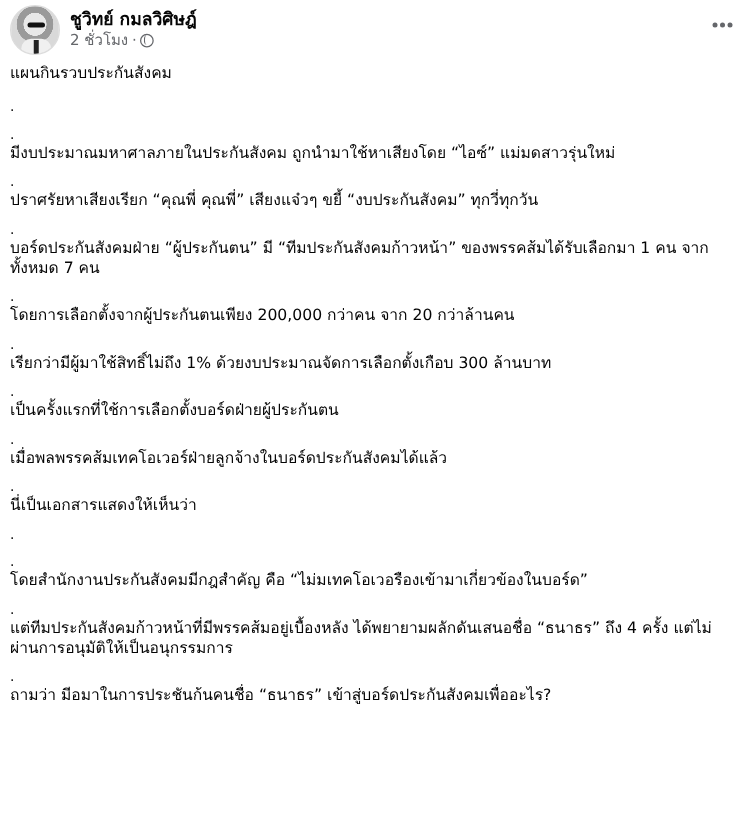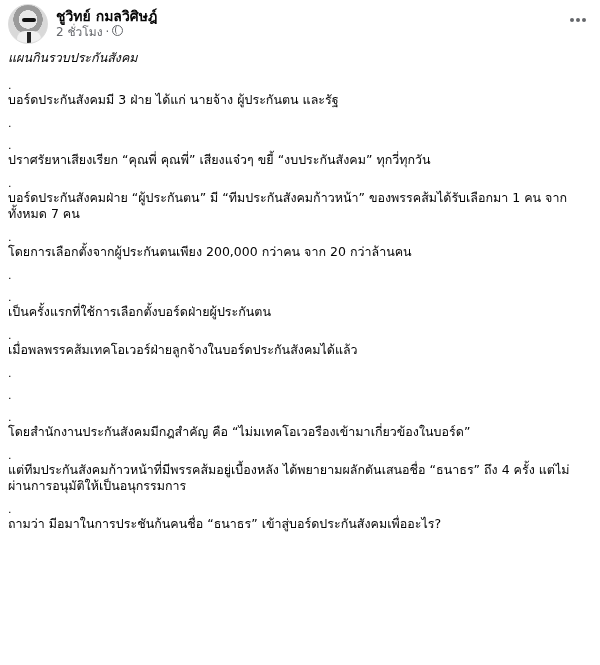--- a/index.html
+++ b/index.html
@@ -13,27 +13,27 @@
     .avatar {
       width: 40px; height: 40px; border-radius: 50%;
       background: radial-gradient(circle at 50% 38%, #e8e8e8 0 30%, #9a9a9a 31% 48%, #d9d9d9 49% 100%);
       position: relative; overflow: hidden; border: 1px solid #dcdcdc; box-sizing: border-box;
     }
     .avatar .glasses { position: absolute; left: 13px; top: 13px; width: 14px; height: 4px; background: #111; border-radius: 2px; }
     .avatar .body { position: absolute; left: 8px; top: 26px; width: 24px; height: 18px; background: #f0f0f0; border-radius: 8px 8px 0 0; }
     .avatar .tie { position: absolute; left: 18px; top: 27px; width: 4px; height: 14px; background: #222; }
     .meta { margin-left: 8px; display: flex; flex-direction: column; justify-content: center; }
     .author { font-size: 14px; font-weight: bold; color: #050505; line-height: 17px; }
-    .time-row { font-size: 12px; color: #65676b; line-height: 15px; display: flex; align-items: flex-start; gap: 3px; }
+    .time-row { font-size: 12px; color: #65676b; line-height: 15px; display: flex; align-items: center; gap: 3px; }
     .globe { width: 11px; height: 11px; border-radius: 50%; border: 1.4px solid #65676b; box-sizing: border-box; position: relative; display: inline-block; }
     .globe::before { content: ""; position: absolute; left: 2px; top: 0; width: 4px; height: 8px; border-left: 1px solid #65676b; border-radius: 50%; }
     .more { position: absolute; right: 14px; top: 18px; display: flex; gap: 2px; cursor: pointer; }
     .more span { width: 4px; height: 4px; border-radius: 50%; background: #65676b; display: block; }
     .content { position: absolute; left: 8px; top: 50px; width: 580px; font-size: 12.5px; line-height: 16px; color: #050505; }
-    .title { margin: 0 0 14px 0; font-style: italic; }
+    .title { margin: 0 0 14px 0; }
     .para { margin: 0 0 10px 0; }
     .dot { display: block; height: 12px; line-height: 12px; font-size: 11px; }
     .txt { display: block; }
   </style>
 </head>
 <body>
 
 <div class="post">
   <div class="header">
     <div class="avatar">
@@ -53,50 +53,52 @@
   <div class="more">
     <span></span>
     <span></span>
     <span></span>
   </div>
 
   <div class="content">
     <div class="title">แผนกินรวบประกันสังคม</div>
     <div class="para">
         <span class="dot">.</span>
-        <span class="txt">บอร์ดประกันสังคมมี 3 ฝ่าย ได้แก่ นายจ้าง ผู้ประกันตน และรัฐ</span>
       </div>
     <div class="para">
         <span class="dot">.</span>
+        <span class="txt">มีงบประมาณมหาศาลภายในประกันสังคม ถูกนำมาใช้หาเสียงโดย “ไอซ์” แม่มดสาวรุ่นใหม่</span>
       </div>
     <div class="para">
         <span class="dot">.</span>
         <span class="txt">ปราศรัยหาเสียงเรียก “คุณพี่ คุณพี่” เสียงแจ๋วๆ ขยี้ “งบประกันสังคม” ทุกวี่ทุกวัน</span>
       </div>
     <div class="para">
         <span class="dot">.</span>
         <span class="txt">บอร์ดประกันสังคมฝ่าย “ผู้ประกันตน” มี “ทีมประกันสังคมก้าวหน้า” ของพรรคส้มได้รับเลือกมา 1 คน จากทั้งหมด 7 คน</span>
       </div>
     <div class="para">
         <span class="dot">.</span>
         <span class="txt">โดยการเลือกตั้งจากผู้ประกันตนเพียง 200,000 กว่าคน จาก 20 กว่าล้านคน</span>
       </div>
     <div class="para">
         <span class="dot">.</span>
+        <span class="txt">เรียกว่ามีผู้มาใช้สิทธิ์ไม่ถึง 1% ด้วยงบประมาณจัดการเลือกตั้งเกือบ 300 ล้านบาท</span>
       </div>
     <div class="para">
         <span class="dot">.</span>
         <span class="txt">เป็นครั้งแรกที่ใช้การเลือกตั้งบอร์ดฝ่ายผู้ประกันตน</span>
       </div>
     <div class="para">
         <span class="dot">.</span>
         <span class="txt">เมื่อพลพรรคส้มเทคโอเวอร์ฝ่ายลูกจ้างในบอร์ดประกันสังคมได้แล้ว</span>
       </div>
     <div class="para">
         <span class="dot">.</span>
+        <span class="txt">นี่เป็นเอกสารแสดงให้เห็นว่า</span>
       </div>
     <div class="para">
         <span class="dot">.</span>
       </div>
     <div class="para">
         <span class="dot">.</span>
         <span class="txt">โดยสำนักงานประกันสังคมมีกฎสำคัญ คือ “ไม่มเทคโอเวอรืองเข้ามาเกี่ยวข้องในบอร์ด”</span>
       </div>
     <div class="para">
         <span class="dot">.</span>

